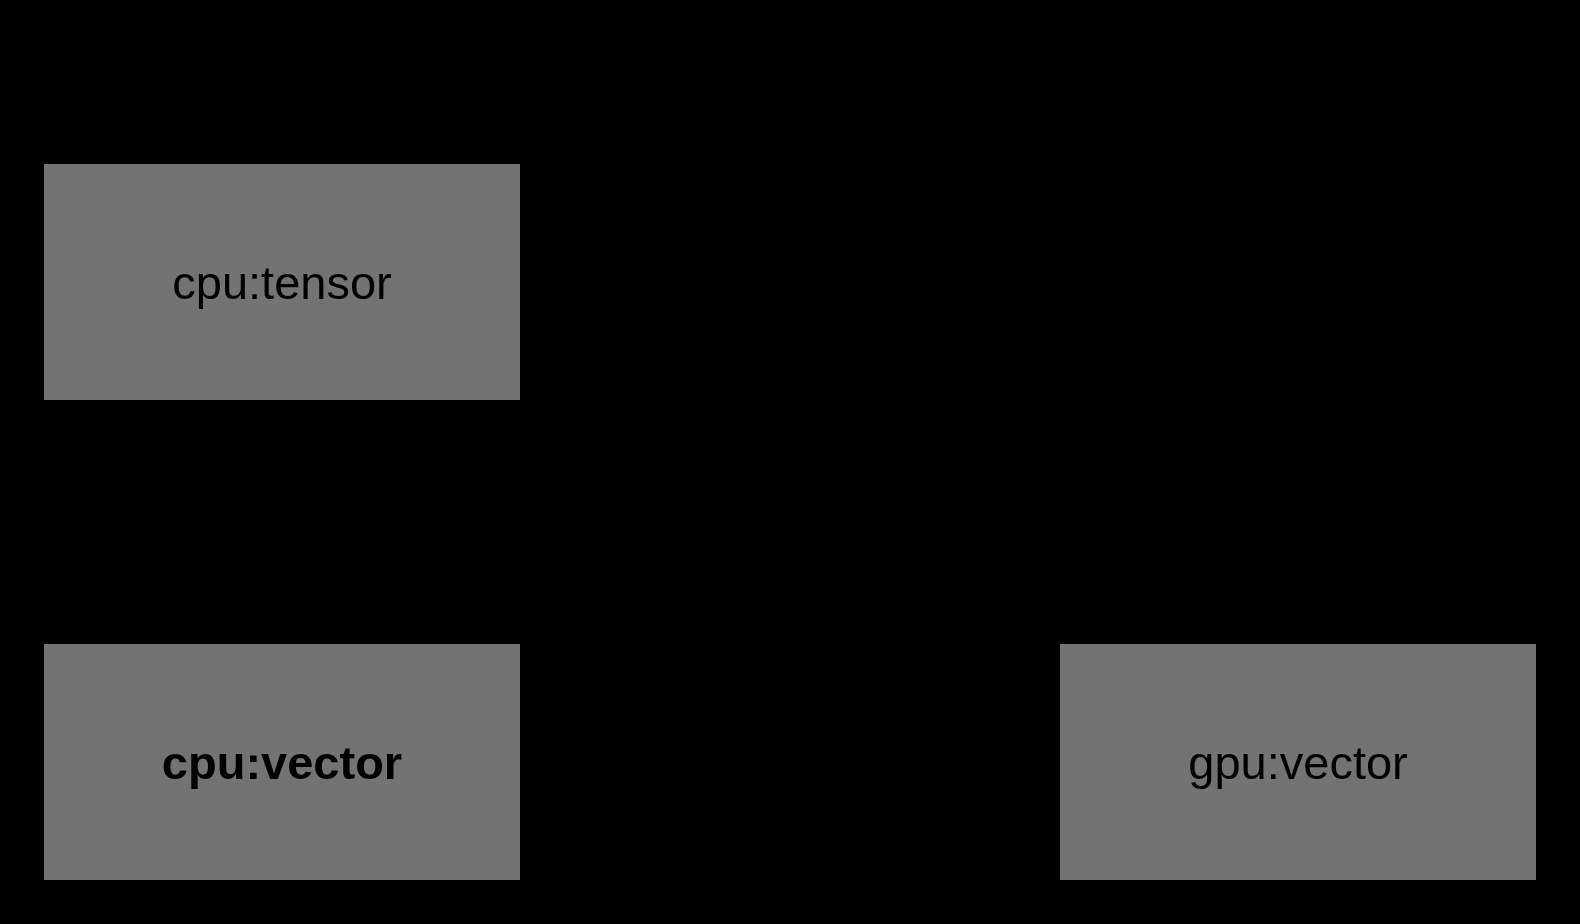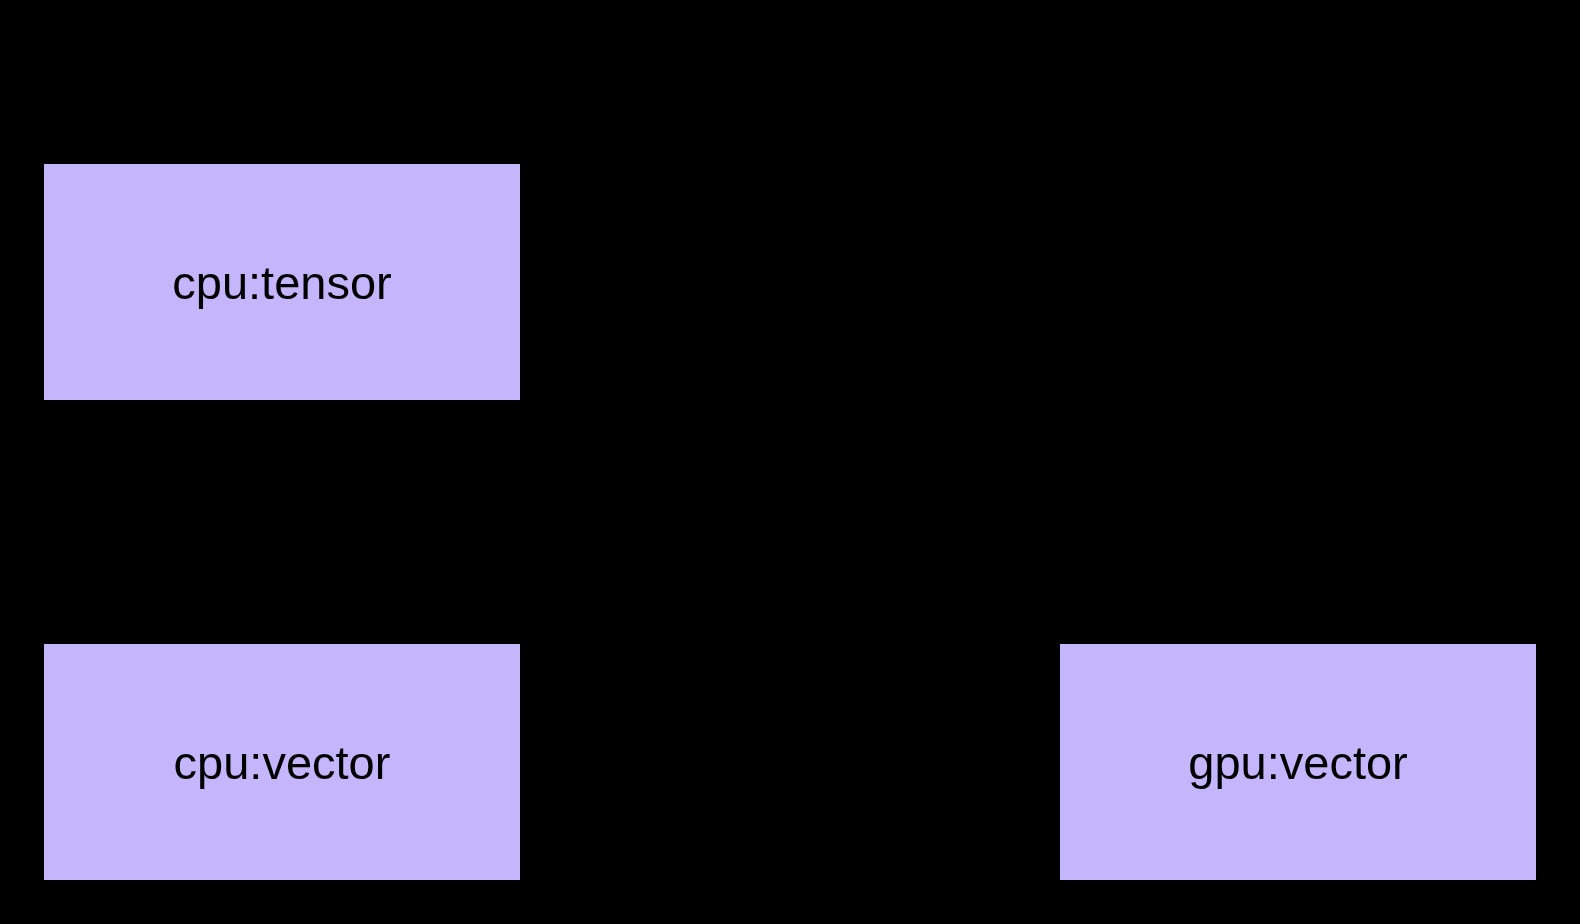--- a/index.html
+++ b/index.html
@@ -13,34 +13,34 @@
   .canvas {
     position: relative;
     width: 1580px;
     height: 924px;
     background: #000000;
   }
   .node {
     position: absolute;
     width: 476px;
     height: 236px;
-    background: #c4b5fd;
+    background: #737373;
     display: flex;
     align-items: center;
     justify-content: center;
   }
   .node-label {
     font-family: "Liberation Sans", sans-serif;
     font-size: 47px;
     line-height: 1;
     color: #000000;
     white-space: nowrap;
   }
   .node-cpu-tensor { left: 44px;   top: 164px; }
-  .node-cpu-vector { left: 44px;   top: 644px; }
+  .node-cpu-vector { left: 44px;   top: 644px; font-weight: bold; }
   .node-gpu-tensor { left: 1060px; top: 644px; }
 </style>
 </head>
 <body>
 
 <div class="canvas">
 
   <div class="node node-cpu-tensor">
     <span class="node-label">cpu:tensor</span>
   </div>

